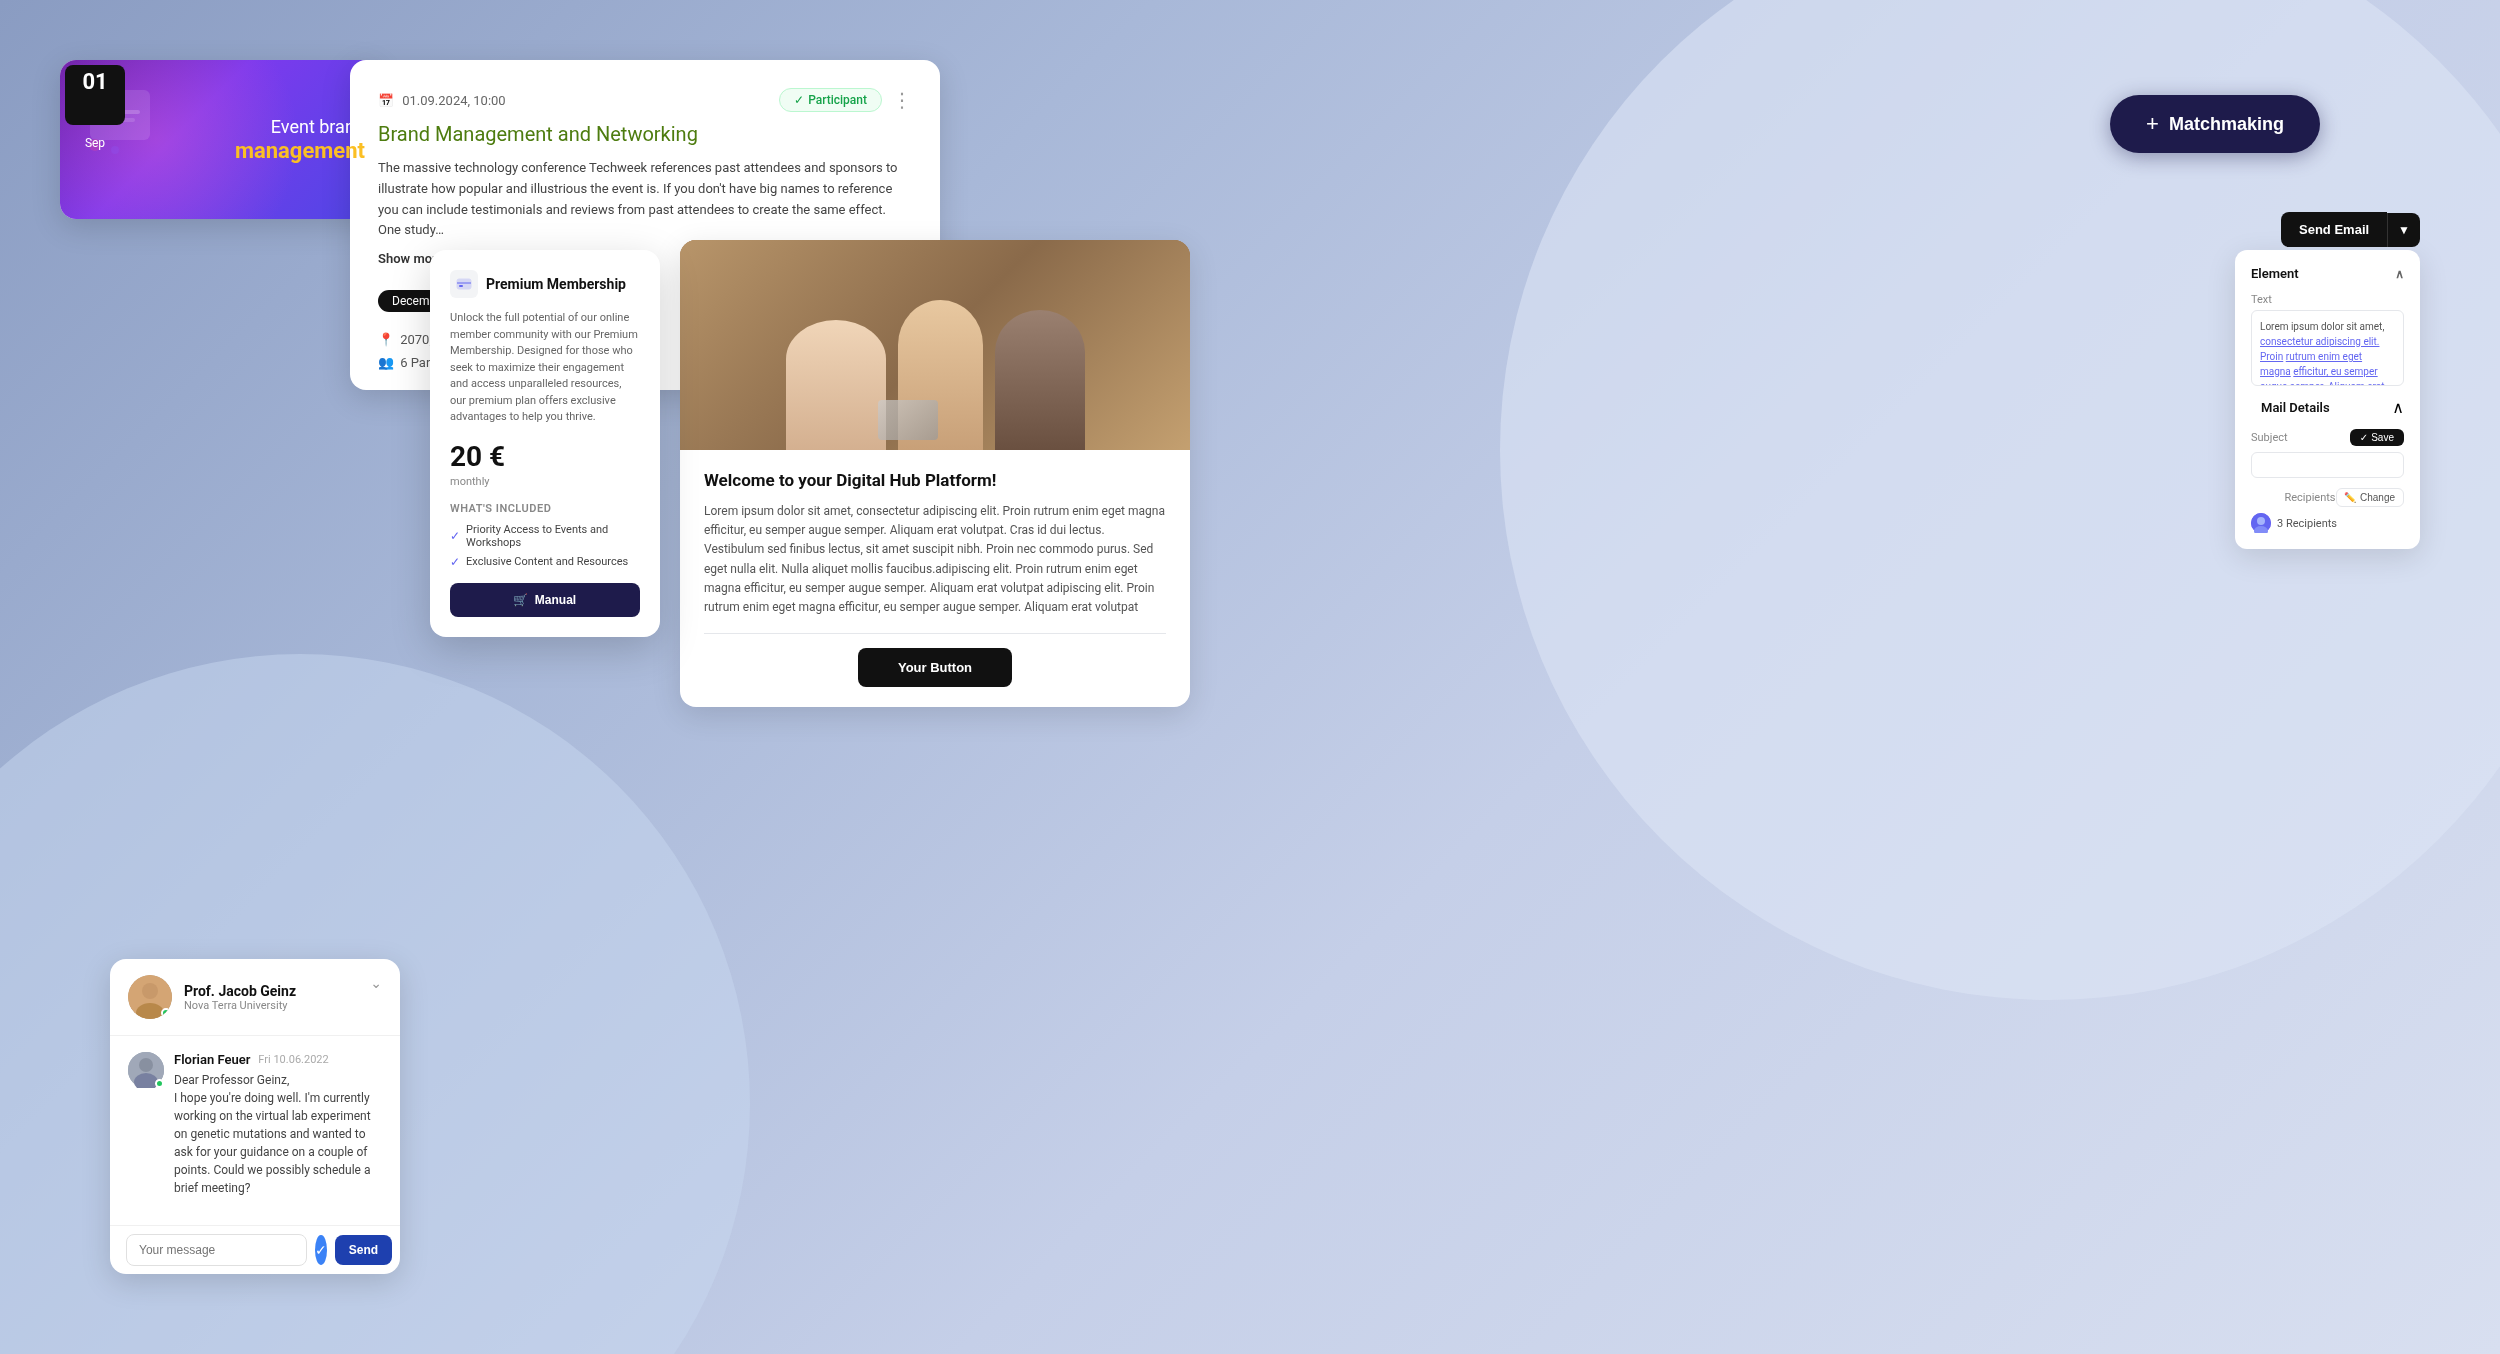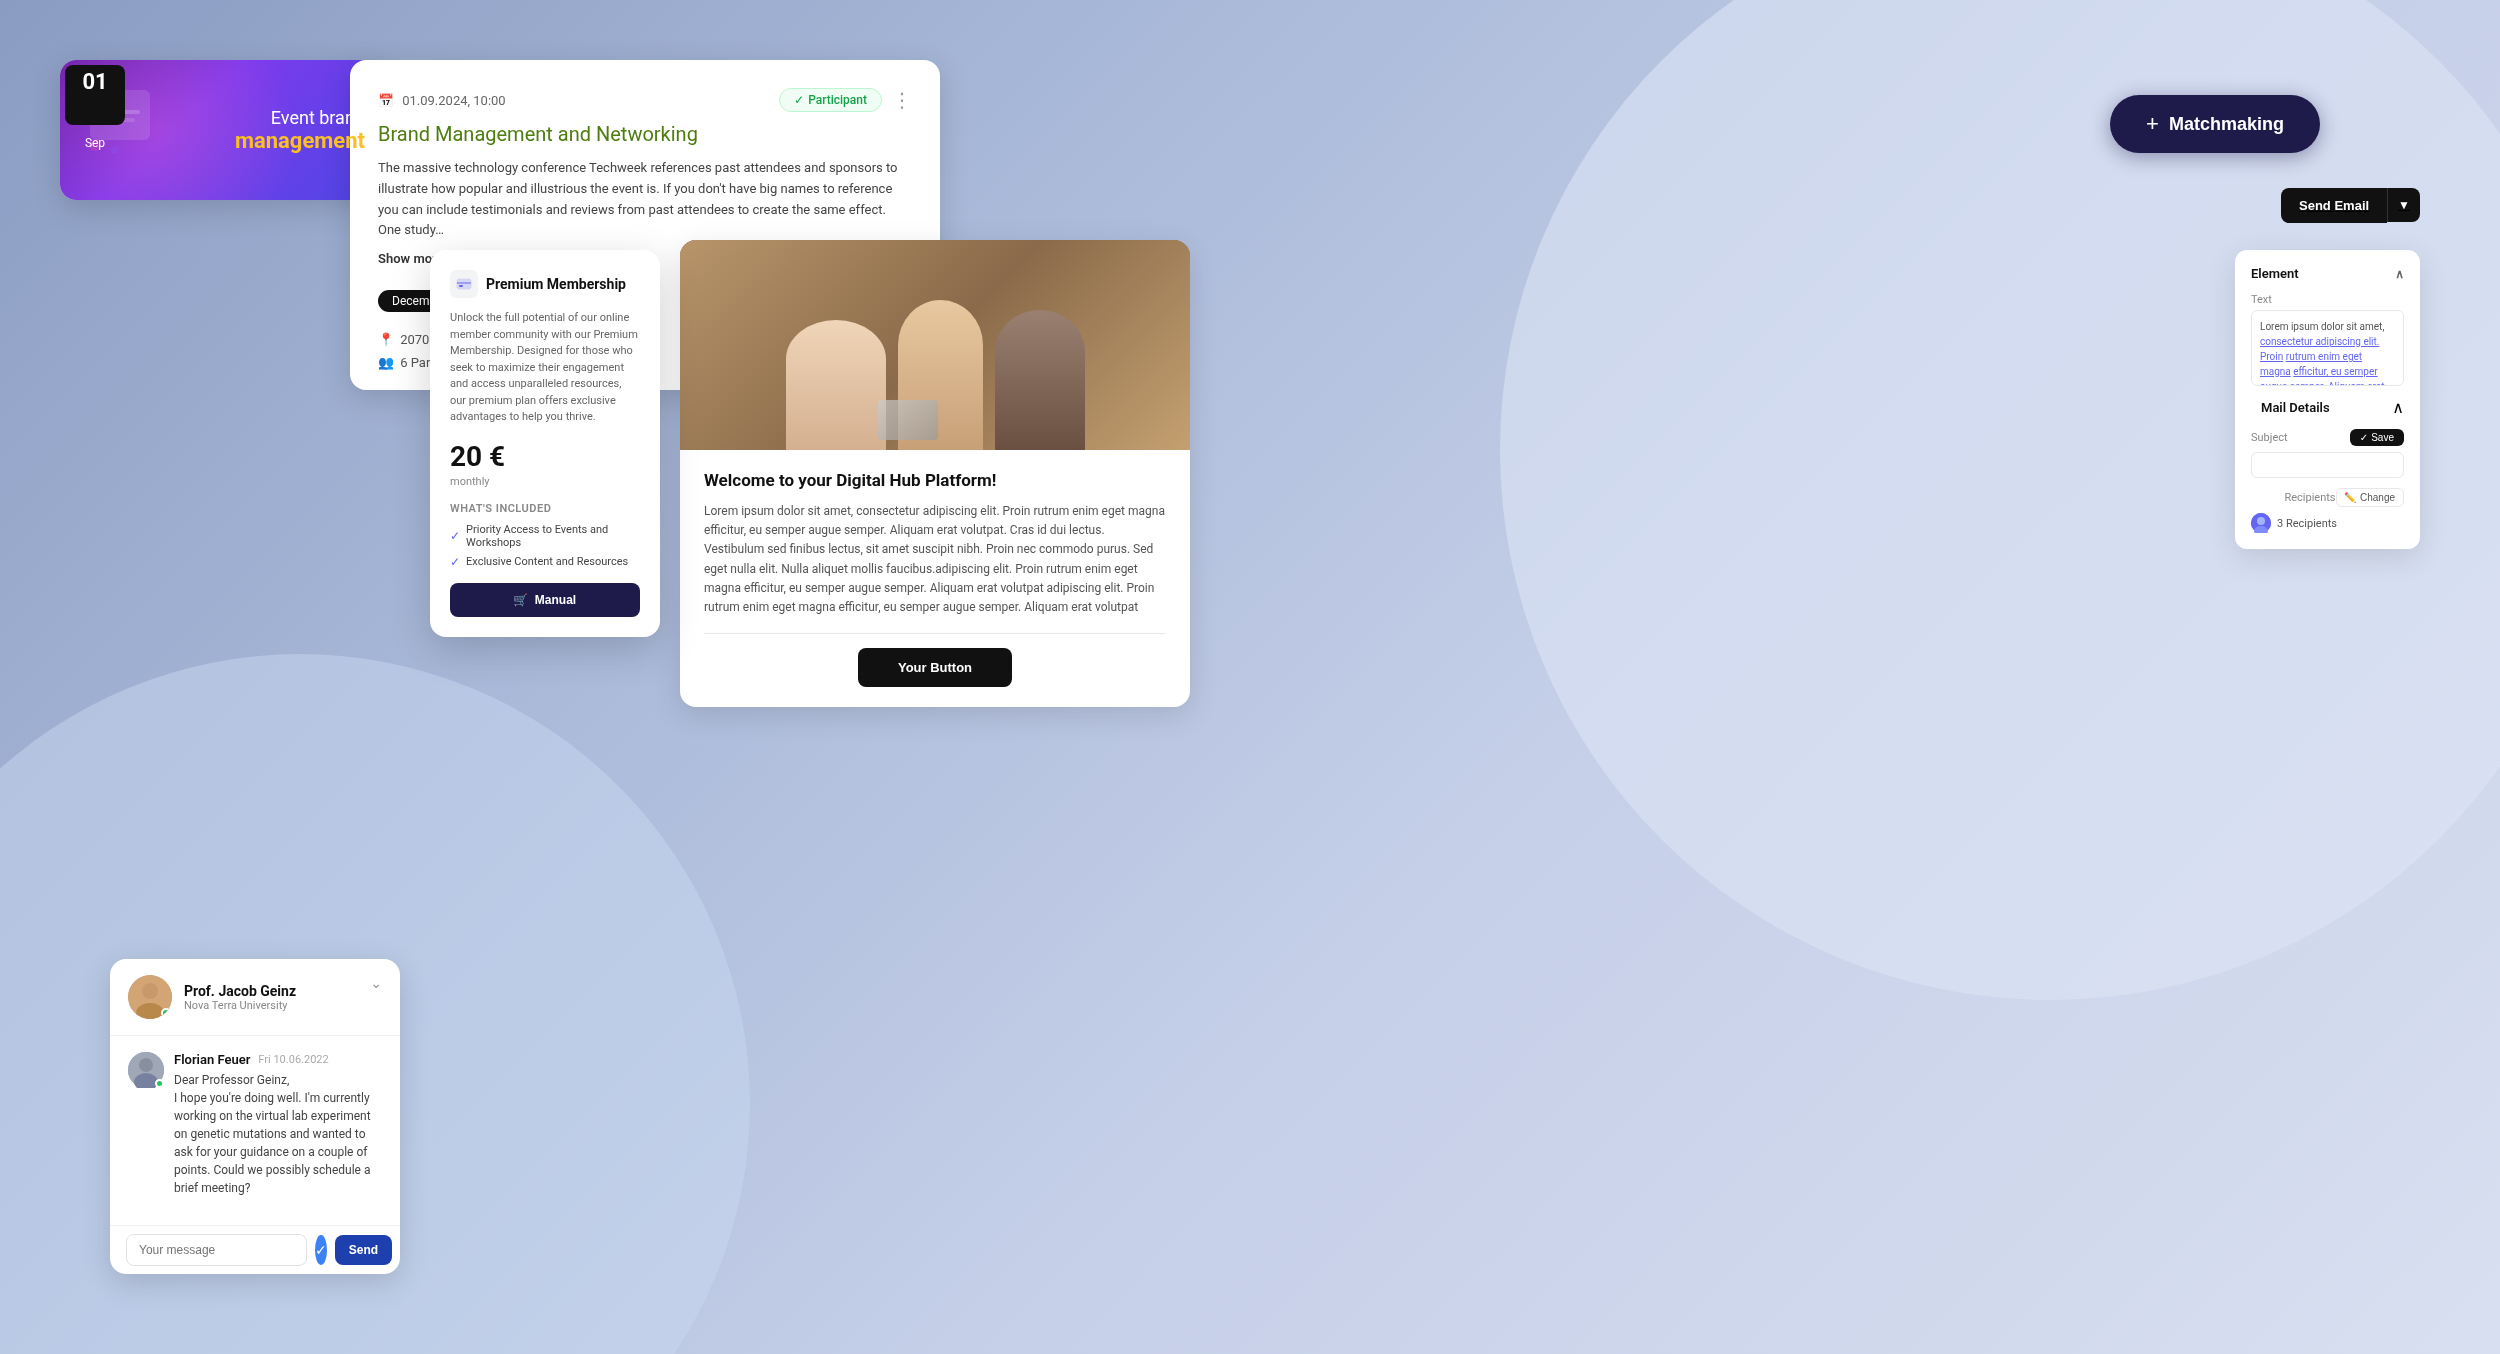--- a/index.html
+++ b/index.html
@@ -62,21 +62,21 @@
       font-size: 22px;
       font-weight: 700;
       line-height: 1;
     }
     .event-card-date .month {
       font-size: 12px;
       font-weight: 400;
       margin-top: 43px;
     }
     .event-card-banner {
-      height: 140px;
+      height: 159px;
       background: linear-gradient(135deg, #6b21a8 0%, #7c3aed 40%, #4f46e5 100%);
       position: relative;
       display: flex;
       align-items: center;
       justify-content: flex-end;
       padding: 15px;
       overflow: hidden;
     }
     .event-card-banner::before {
       content: '';
@@ -623,27 +623,26 @@
       cursor: pointer;
       display: flex;
       align-items: center;
       gap: 10px;
       box-shadow: 0 4px 20px rgba(30,27,75,0.4);
     }
 
     
     .send-email-btn-wrapper {
       position: absolute;
-      top: 188px;
+      top: 212px;
       right: 80px;
       display: flex;
-      align-items: flex-start;
+      align-items: center;
       gap: 0;
       z-index: 5;
-      text-decoration: underline;
     }
     .send-email-main {
       background: #111;
       color: white;
       border: none;
       border-radius: 8px 0 0 8px;
       padding: 10px 18px;
       font-size: 13px;
       font-weight: 600;
       cursor: pointer;

